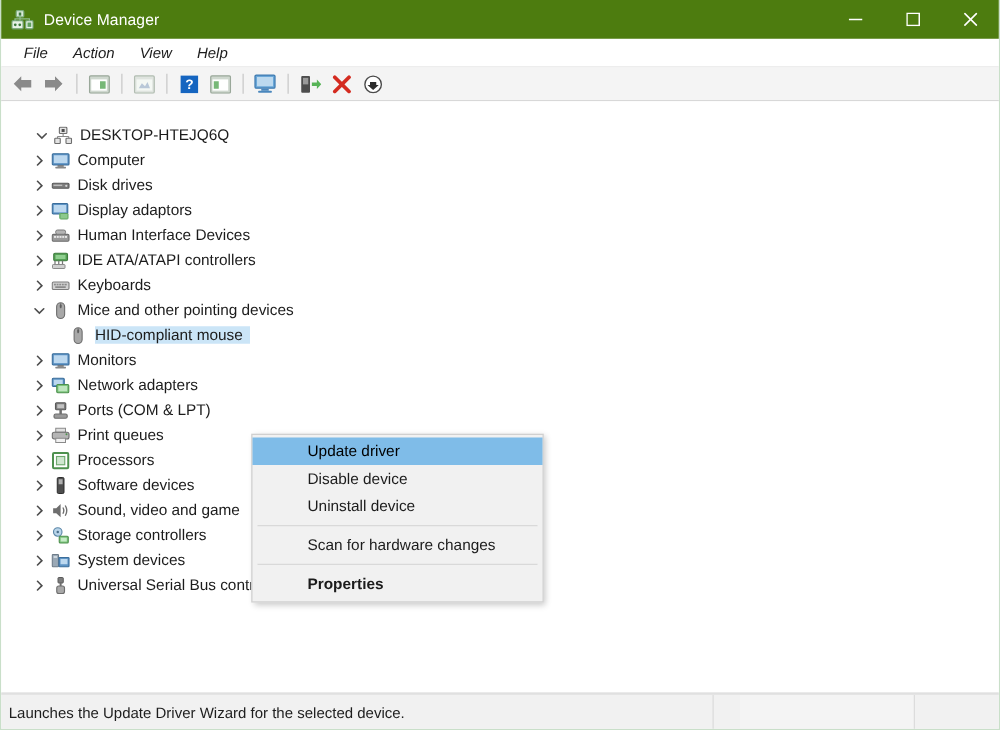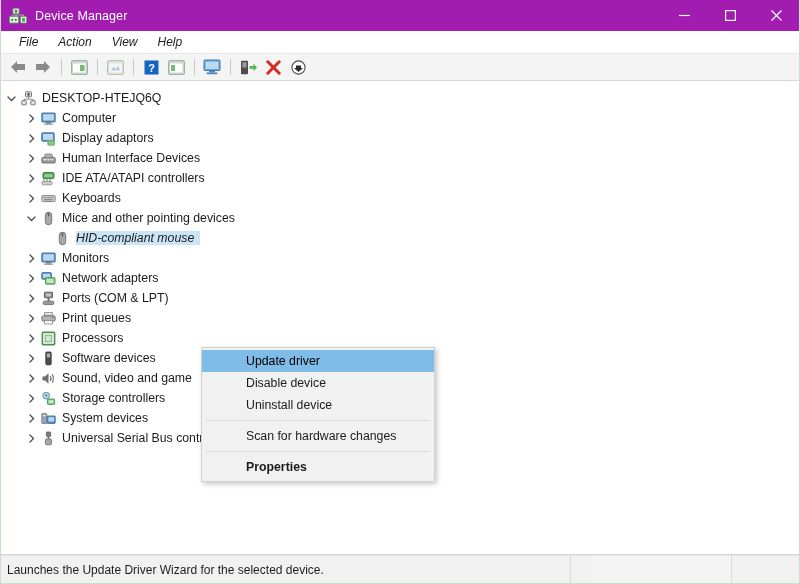--- a/index.html
+++ b/index.html
@@ -14,21 +14,21 @@
     position: absolute; left: 0; top: 0;
     width: 800px; height: 584px;
     background: #ffffff;
     border: 1px solid #c9dfc9;
     border-top: none;
     display: flex; flex-direction: column;
   }
   
   #titlebar {
     height: 31px; min-height: 31px;
-    background: #a21caf;
+    background: #4d7c0f;
     display: flex; align-items: center;
     position: relative;
   }
   #app-icon {
     width: 18px; height: 16px;
     margin-left: 8px; margin-right: 8px;
     position: relative; flex: 0 0 auto;
   }
   #title-text {
     color: #ffffff;
@@ -102,23 +102,23 @@
   .row .twisty svg { display:block; }
   .row .ico {
     width: 19px; height: 20px; flex: 0 0 auto;
     display: flex; align-items: center; justify-content: center;
     margin-right: 4px;
   }
   .row .lbl { padding-right: 6px; }
   .row.sel .lbl {
     background: #cbe5f7;
   }
-  .depth0 { padding-left: 2px; }
+  .depth0 { padding-left: 24px; margin-top: 10px; }
   .depth1 { padding-left: 22px; }
-  .depth2 { padding-left: 52px; font-style: italic; }
+  .depth2 { padding-left: 52px; }
   
   #ctxmenu {
     position: absolute;
     left: 200px; top: 266px;
     width: 234px;
     background: #f1f1f1;
     border: 1px solid #d0d0d0;
     box-shadow: 2px 2px 5px rgba(0,0,0,0.22);
     padding: 2px 0 3px 0;
     z-index: 50;
@@ -309,20 +309,35 @@
           <svg width="15" height="15" viewBox="0 0 15 15">
             <rect x="0.8" y="2" width="13.4" height="9" rx="0.8" fill="#5d93c4" stroke="#3a6d9b" stroke-width="0.9"></rect>
             <rect x="2.1" y="3.2" width="10.8" height="6.3" fill="#bcd8ef"></rect>
             <rect x="5" y="11.2" width="5" height="1.2" fill="#6a6a6a"></rect>
             <rect x="3.2" y="12.4" width="8.6" height="1.3" rx="0.5" fill="#888"></rect>
           </svg>
         </span>
         <span class="lbl">Computer</span>
       </div>
 
+      <div class="row depth1">
+        <span class="twisty">
+          <svg width="9" height="9" viewBox="0 0 9 9">
+              <path d="M3 1 L6.5 4.5 L3 8" fill="none" stroke="#4d4d4d" stroke-width="1.3" stroke-linecap="round"></path>
+            </svg>
+        </span>
+        <span class="ico">
+          <svg width="15" height="15" viewBox="0 0 15 15">
+            <rect x="0.8" y="5.6" width="13.4" height="4" rx="0.8" fill="#7d7d7d" stroke="#5a5a5a" stroke-width="0.9"></rect>
+            <rect x="1.8" y="6.7" width="7" height="1.1" fill="#bdbdbd"></rect>
+            <circle cx="12" cy="7.6" r="0.9" fill="#d8d8d8"></circle>
+          </svg>
+        </span>
+        <span class="lbl">Disk drives</span>
+      </div>
 
       <div class="row depth1">
         <span class="twisty">
           <svg width="9" height="9" viewBox="0 0 9 9">
               <path d="M3 1 L6.5 4.5 L3 8" fill="none" stroke="#4d4d4d" stroke-width="1.3" stroke-linecap="round"></path>
             </svg>
         </span>
         <span class="ico">
           <svg width="15" height="15" viewBox="0 0 15 15">
             <rect x="0.8" y="1.8" width="12.4" height="8.4" rx="0.8" fill="#5d93c4" stroke="#3a6d9b" stroke-width="0.9"></rect>

